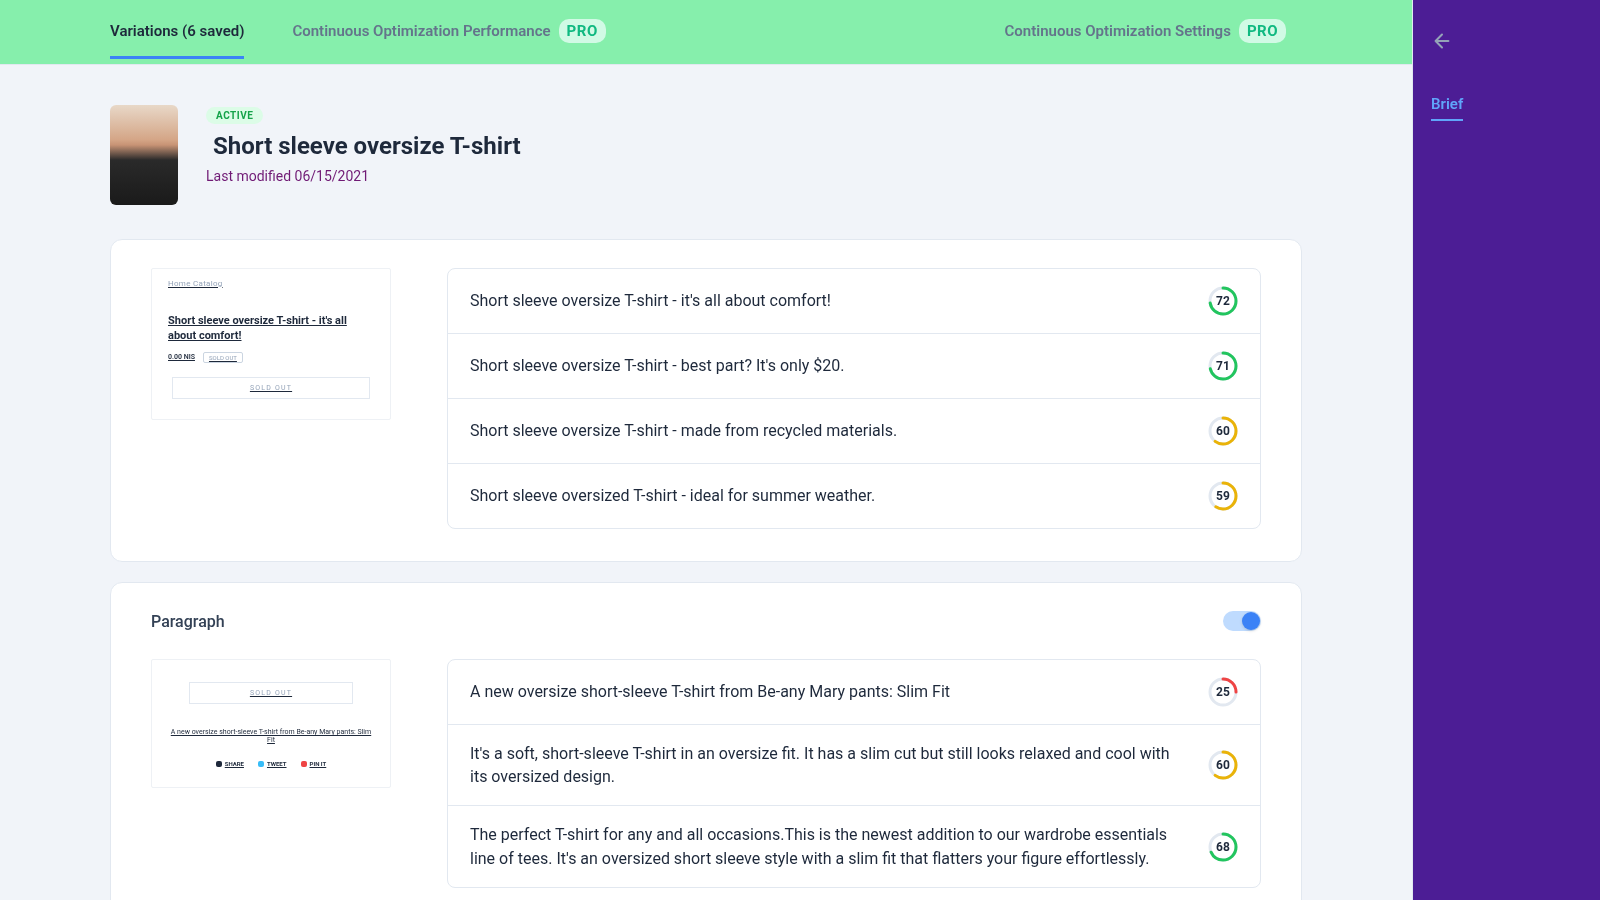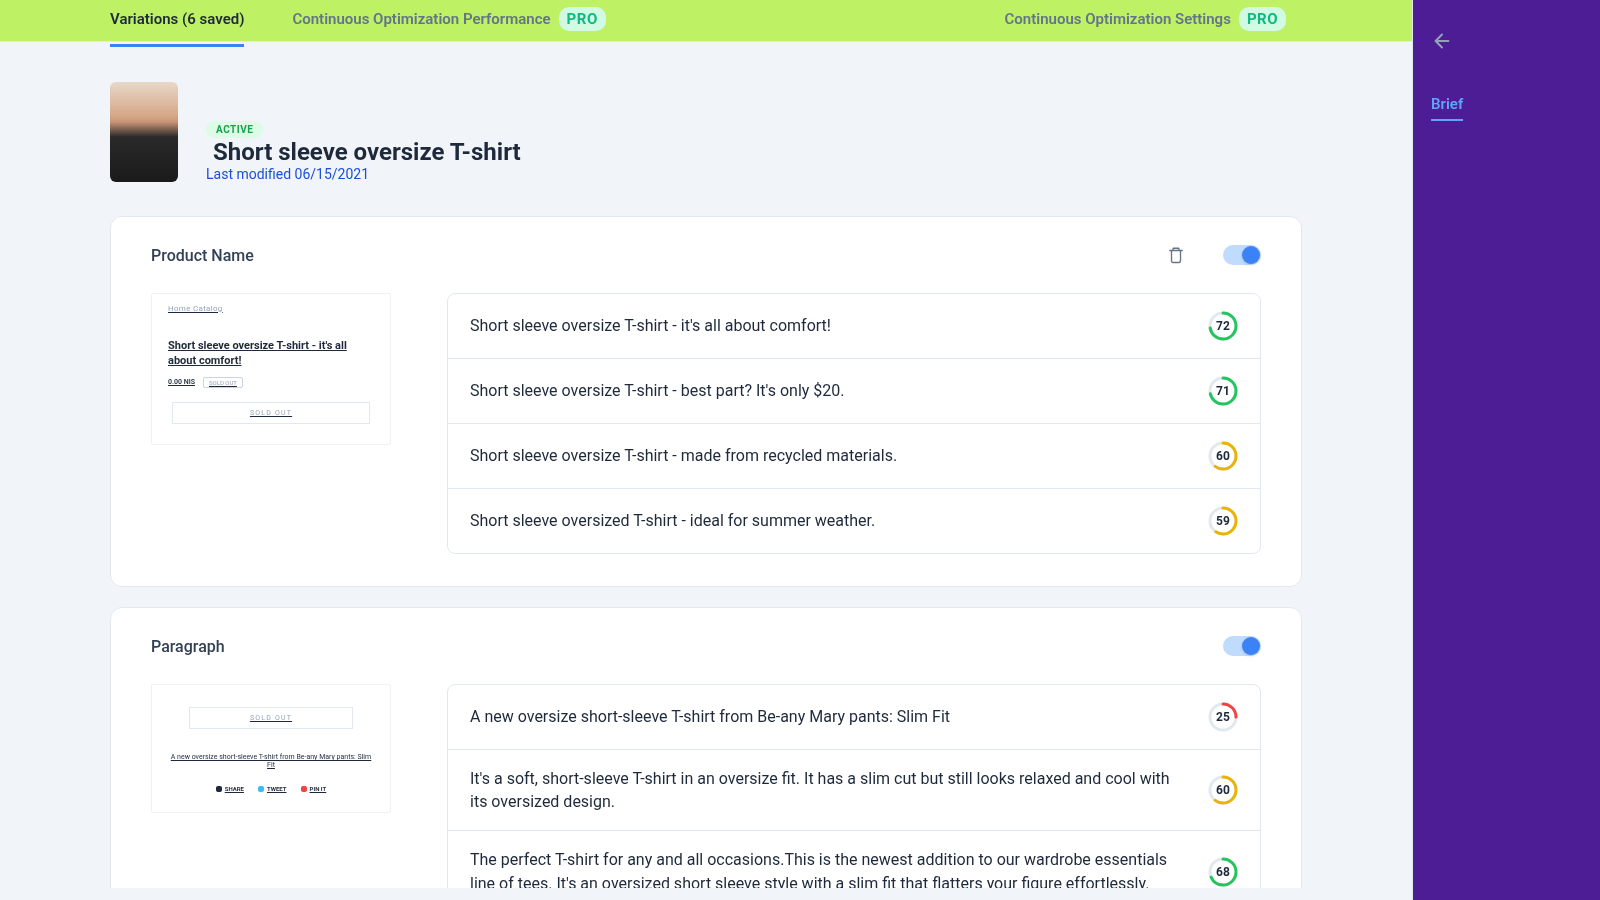--- a/index.html
+++ b/index.html
@@ -1,28 +1,28 @@
 <!DOCTYPE html>
 <html><head>
 <meta charset="utf-8">
 <style>
 * { box-sizing: border-box; margin: 0; padding: 0; }
 body { font-family: -apple-system, BlinkMacSystemFont, "Segoe UI", Roboto, sans-serif; background: #f1f4f9; color: #1e293b; width: 1600px; height: 900px; overflow: hidden; position: relative; }
-.top-tabs { background: #bef264; display: flex; align-items: center; padding: 0 110px; height: 42px; border-bottom: 1px solid #e2e8f0; }
+.top-tabs { background: #86efac; display: flex; align-items: center; padding: 0 110px; height: 65px; border-bottom: 1px solid #e2e8f0; }
 .tab { padding: 16px 0; margin-right: 48px; font-size: 15px; font-weight: 600; color: #64748b; cursor: pointer; display: flex; align-items: center; gap: 8px; border-bottom: 3px solid transparent; }
 .tab.active { color: #1e293b; border-bottom-color: #3b82f6; }
 .tab-spacer { flex: 1; }
 .pro-badge { background: #d1fae5; color: #10b981; font-size: 15px; font-weight: 700; padding: 3px 8px; border-radius: 10px; letter-spacing: 0.5px; }
 .content { padding: 40px 110px 0 110px; height: calc(100% - 54px); overflow-y: auto; }
 .product-header { display: flex; gap: 28px; margin-bottom: 34px; }
 .product-thumb { width: 68px; height: 100px; background: linear-gradient(180deg,#e8d8c8 0%,#d4a586 35%,#c89375 40%,#2a2a2a 55%,#1a1a1a 100%); border-radius: 6px; }
-.product-meta { display: flex; flex-direction: column; padding-top: 2px; justify-content: flex-end; }
+.product-meta { display: flex; flex-direction: column; gap: 8px; padding-top: 2px; }
 .status-pill { background: #dcfce7; color: #16a34a; font-size: 10px; font-weight: 700; padding: 3px 10px; border-radius: 12px; width: fit-content; letter-spacing: 0.5px; }
 .product-title { font-size: 24px; font-weight: 700; color: #1e293b; margin-left: 7px; }
-.last-modified { font-size: 14px; color: #1d4ed8; }
+.last-modified { font-size: 14px; color: #701a75; }
 .panel { background: #fff; border: 1px solid #e2e8f0; border-radius: 12px; padding: 28px 40px 32px 40px; margin-bottom: 20px; }
 .panel-header { display: flex; align-items: center; margin-bottom: 28px; }
 .panel-title { font-size: 16px; color: #334155; font-weight: 500; }
 .panel-spacer { flex: 1; }
 .trash-icon { width: 18px; height: 20px; margin-right: 38px; cursor: pointer; }
 .toggle { width: 38px; height: 20px; background: #bfdbfe; border-radius: 10px; position: relative; cursor: pointer; }
 .toggle-knob { width: 18px; height: 18px; background: #3b82f6; border-radius: 50%; position: absolute; top: 1px; right: 1px; box-shadow: 0 1px 3px rgba(0,0,0,0.15); }
 .panel-body { display: flex; gap: 56px; }
 .preview { width: 240px; flex-shrink: 0; }
 .preview-card { background: #fff; border: 1px solid #eef1f5; border-radius: 2px; padding: 10px 16px 20px 16px; font-size: 8px; text-decoration: underline; }
@@ -72,32 +72,20 @@
     <div class="product-header">
       <div class="product-thumb"></div>
       <div class="product-meta">
         <div class="status-pill">ACTIVE</div>
         <div class="product-title">Short sleeve oversize T-shirt</div>
         <div class="last-modified">Last modified 06/15/2021</div>
       </div>
     </div>
 
     <div class="panel">
-      <div class="panel-header">
-        <div class="panel-title">Product Name</div>
-        <div class="panel-spacer"></div>
-        <div class="trash-icon">
-          <svg viewBox="0 0 24 24" width="18" height="20" fill="none" stroke="#64748b" stroke-width="1.8">
-              <path d="M3 6h18M8 6V4a1 1 0 011-1h6a1 1 0 011 1v2m2 0v14a2 2 0 01-2 2H8a2 2 0 01-2-2V6h12z"></path>
-            </svg>
-        </div>
-        <div class="toggle">
-            <div class="toggle-knob"></div>
-          </div>
-      </div>
       <div class="panel-body">
         <div class="preview">
           <div class="preview-card">
             <div class="preview-nav">Home   Catalog</div>
             <div class="preview-title">Short sleeve oversize T-shirt - it's all about comfort!</div>
             <div class="preview-price-row">
               <span class="preview-price">0.00 NIS</span>
               <span class="preview-chip">SOLD OUT</span>
             </div>
             <div class="preview-btn">SOLD OUT</div>

